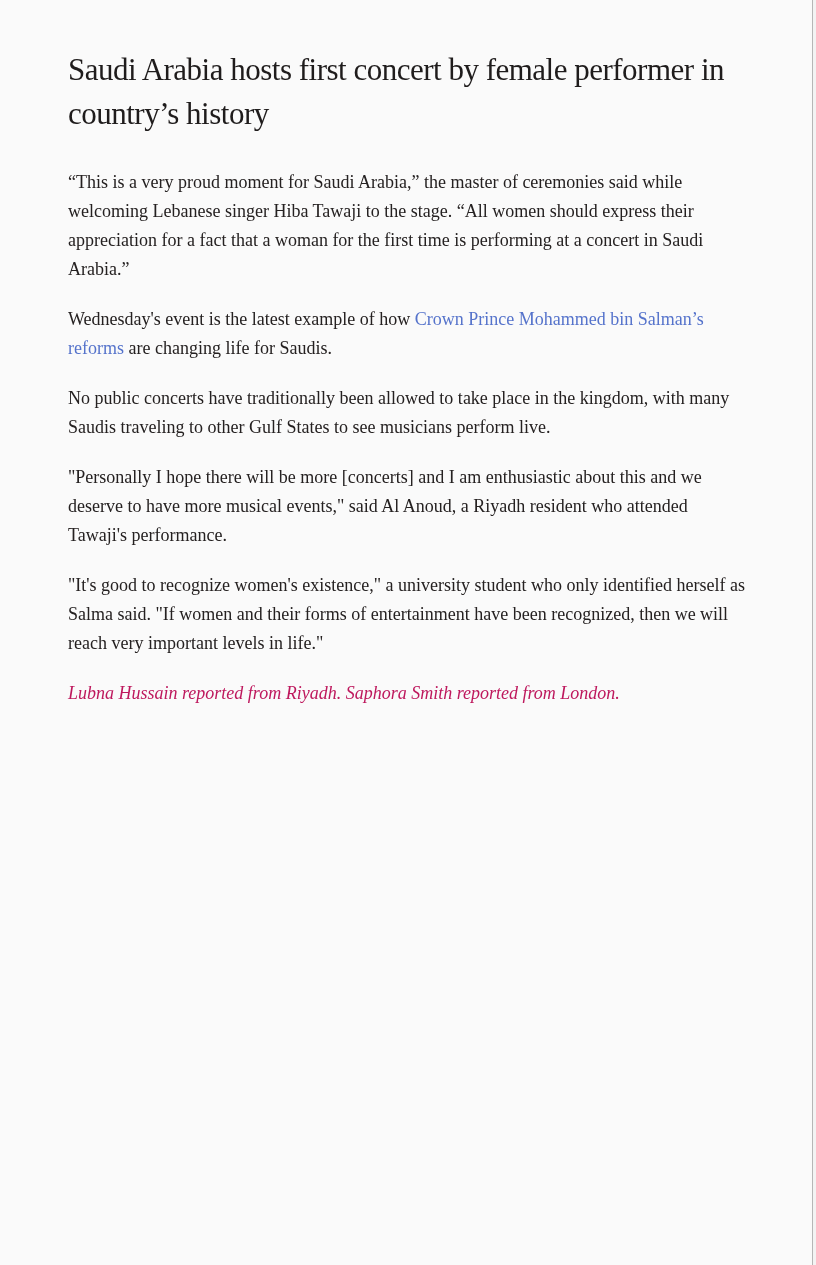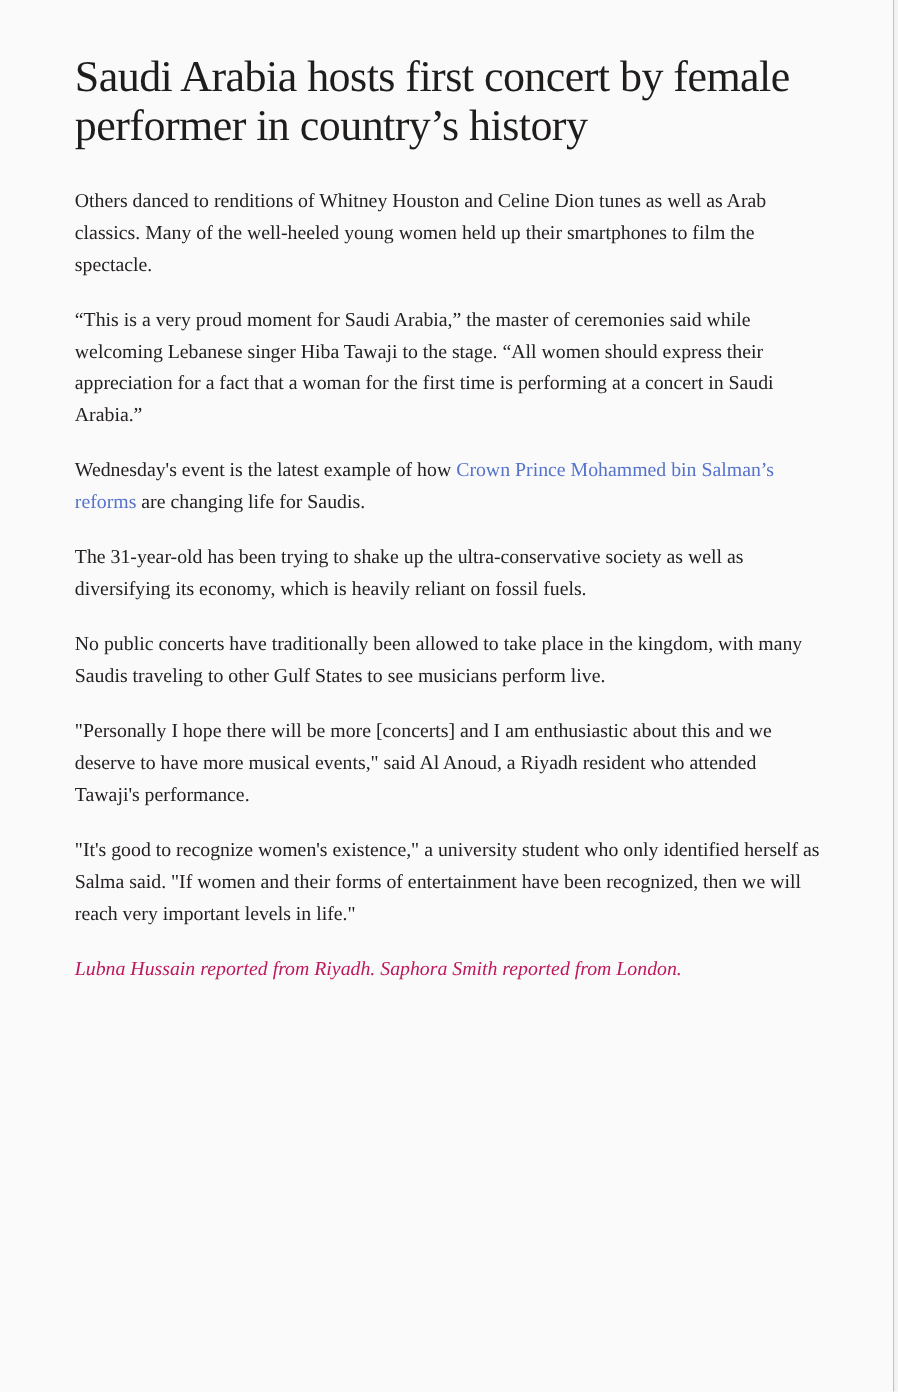--- a/index.html
+++ b/index.html
@@ -35,21 +35,21 @@
     width: 3px;
     height: 1265px;
     background: #f3f3f3;
   }
   .article {
     padding: 48px 66px 40px 68px;
     width: 682px;
   }
   .headline {
     margin: 0;
-    font-size: 40px;
+    font-size: 31px;
     line-height: 44px;
     font-weight: 400;
     letter-spacing: -0.5px;
     color: #1f1c1c;
   }
   .byline {
     margin-top: 7px;
     font-size: 17.5px;
     line-height: 24px;
     color: #252121;
@@ -88,24 +88,22 @@
 
 <div class="page">
 
   <div class="article">
 
     <h1 class="headline">Saudi Arabia hosts first concert by female performer in country’s history</h1>
 
 
     <div class="article-body">
 
-        <p><span>Others danced to renditions of Whitney Houston and Celine Dion tunes as well as Arab classics. Many of the well-heeled young women held up their smartphones to film the spectacle.</span></p>
         <p><span>“This is a very proud moment for Saudi Arabia,” the master of ceremonies said while welcoming Lebanese singer Hiba Tawaji to the stage. “All women should express their appreciation for a fact that a woman for the first time is performing at a concert in Saudi Arabia.”</span></p>
         <p><span>Wednesday's event is the latest example of how </span><a class="inline-link" href="#">Crown Prince Mohammed bin Salman’s reforms</a><span> are changing life for Saudis.</span></p>
-        <p><span>The 31-year-old has been trying to shake up the ultra-conservative society as well as diversifying its economy, which is heavily reliant on fossil fuels.</span></p>
         <p><span>No public concerts have traditionally been allowed to take place in the kingdom, with many Saudis traveling to other Gulf States to see musicians perform live.</span></p>
         <p><span>"Personally I hope there will be more [concerts] and I am enthusiastic about this and we deserve to have more musical events," said Al Anoud, a Riyadh resident who attended Tawaji's performance.</span></p>
         <p><span>"It's good to recognize women's existence," a university student who only identified herself as Salma said. "If women and their forms of entertainment have been recognized, then we will reach very important levels in life."</span></p>
       </div>
 
     <p class="footer-note">Lubna Hussain reported from Riyadh. Saphora Smith reported from London.</p>
 
   </div>
 
   <div class="right-edge-line"></div>

